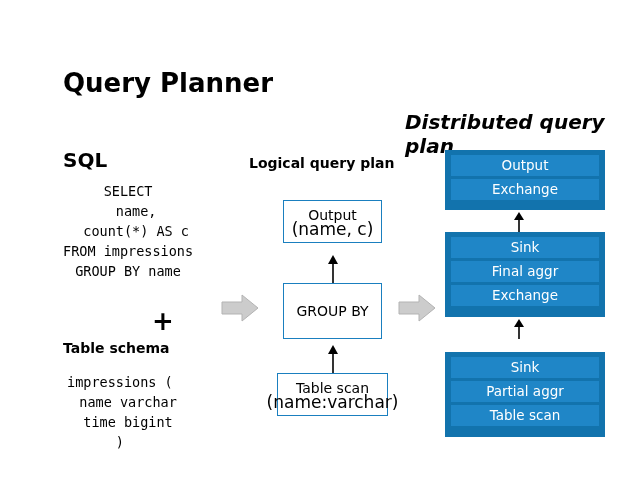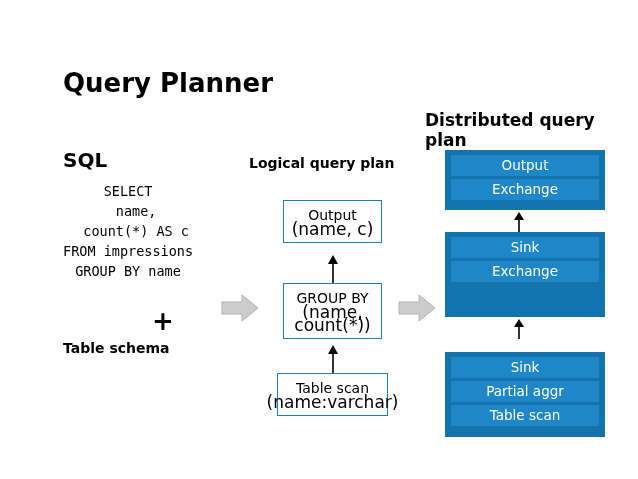--- a/index.html
+++ b/index.html
@@ -85,25 +85,26 @@
   .label-logical {
     position: absolute;
     left: 249px;
     top: 155px;
     font-size: 14px;
     font-weight: bold;
     color: #000000;
   }
   .label-dist {
     position: absolute;
-    left: 425px;
+    left: 405px;
     top: 110px;
-    font-size: 17px;
-    font-weight: bold;
-    color: #000000;
+    font-size: 20px;
+    font-weight: bold;
+    color: #000000;
+    font-style: italic;
   }
 
   
   .lbox {
     position: absolute;
     background: #ffffff;
     border: 1.5px solid #1a7fbf;
     box-sizing: border-box;
     text-align: center;
     color: #000000;
@@ -165,37 +166,39 @@
   <div class="label-sql">SQL</div>
   <div class="code code-sql">SELECT
   name,
   count(*) AS c
 FROM impressions
 GROUP BY name</div>
 
   <div class="plus">+</div>
 
   <div class="label-schema">Table schema</div>
+  <div class="code code-schema">impressions (
+  name varchar
+  time bigint
+)</div>
 
   <div class="lbox" style="left:283px; top:200px; width:99px; height:43px;">
     <div class="main">Output</div>
     <div class="sub">(name, c)</div>
   </div>
 
   <div class="arrow-up" style="left:326px; top:255px;">
     <svg width="14" height="28" viewBox="0 0 14 28">
       <path d="M7 28 L7 6" stroke="#000" stroke-width="1.6" fill="none"></path>
       <path d="M7 0 L12 9 L2 9 Z" fill="#000"></path>
     </svg>
   </div>
 
   <div class="lbox" style="left:283px; top:283px; width:99px; height:56px;">
     <div class="main">GROUP BY</div>
-    <div class="sub" style="white-space:pre-line;">(name,
-count(*))</div>
   </div>
 
   <div class="arrow-up" style="left:326px; top:345px;">
     <svg width="14" height="28" viewBox="0 0 14 28">
       <path d="M7 28 L7 6" stroke="#000" stroke-width="1.6" fill="none"></path>
       <path d="M7 0 L12 9 L2 9 Z" fill="#000"></path>
     </svg>
   </div>
 
   <div class="lbox" style="left:277px; top:373px; width:111px; height:43px;">
@@ -222,20 +225,21 @@
 
   <div class="arrow-up" style="left:512px; top:212px;">
     <svg width="14" height="20" viewBox="0 0 14 20">
       <path d="M7 20 L7 6" stroke="#000" stroke-width="1.6" fill="none"></path>
       <path d="M7 0 L12 8 L2 8 Z" fill="#000"></path>
     </svg>
   </div>
 
   <div class="panel" style="left:445px; top:232px; width:160px; height:85px;">
     <div class="pbox">Sink</div>
+    <div class="pbox">Final aggr</div>
     <div class="pbox">Exchange</div>
   </div>
 
   <div class="arrow-up" style="left:512px; top:319px;">
     <svg width="14" height="20" viewBox="0 0 14 20">
       <path d="M7 20 L7 6" stroke="#000" stroke-width="1.6" fill="none"></path>
       <path d="M7 0 L12 8 L2 8 Z" fill="#000"></path>
     </svg>
   </div>
 

